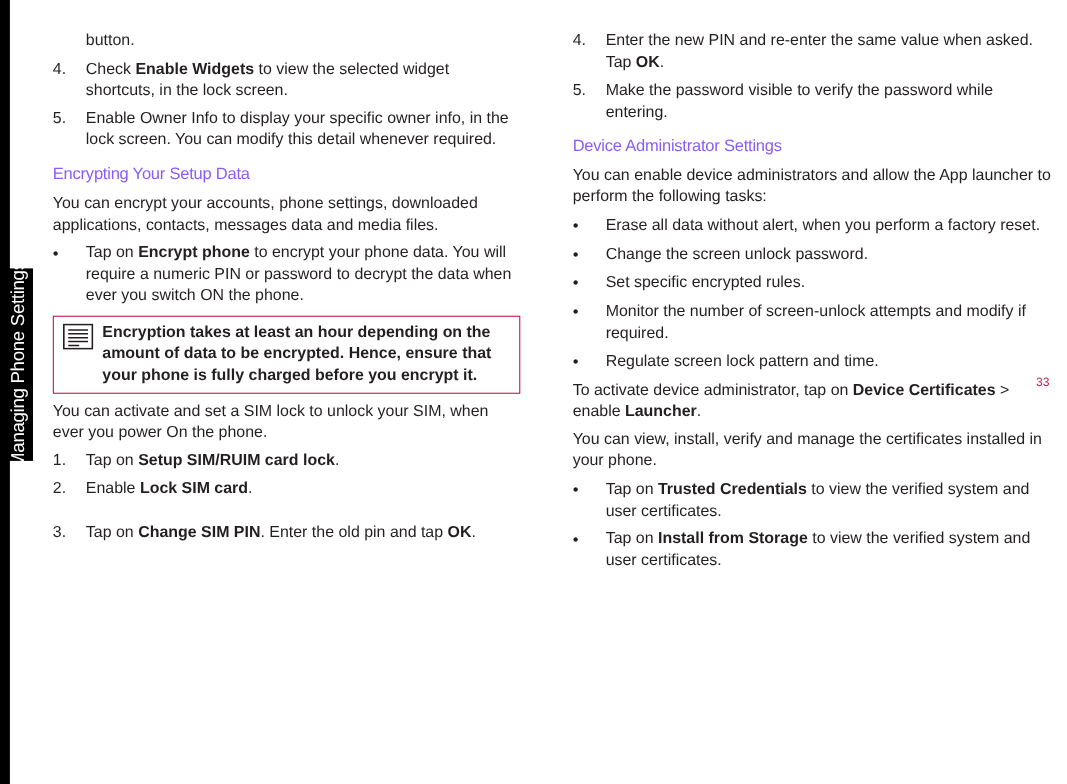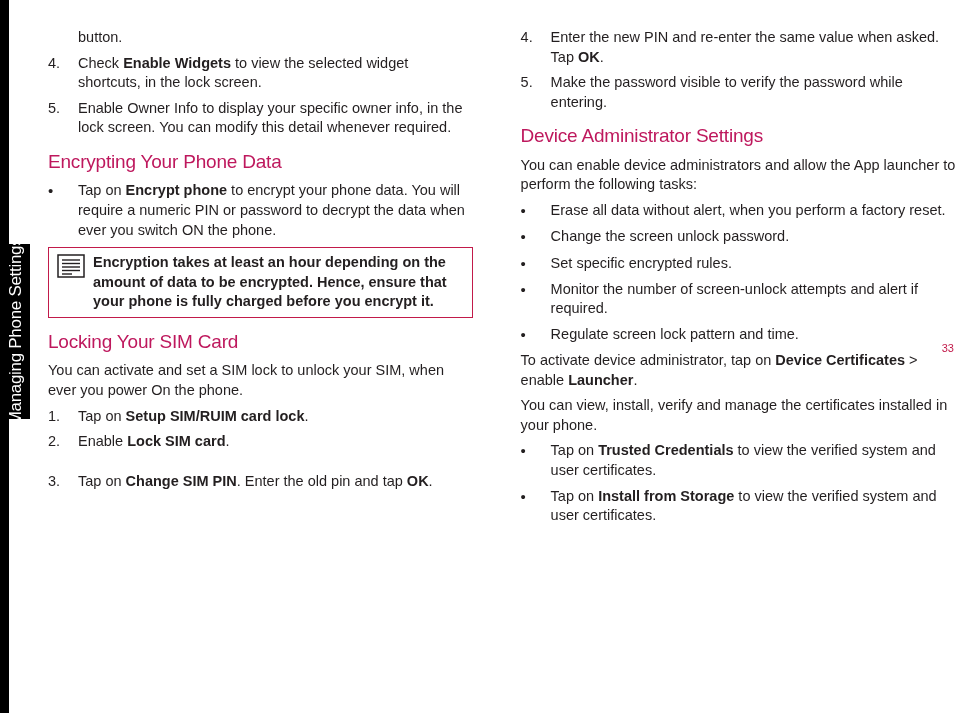--- a/index.html
+++ b/index.html
@@ -70,23 +70,23 @@
       margin-bottom: 6px;
     }
     .bul-item .bul {
       width: 30px;
       flex-shrink: 0;
       font-size: 15px;
     }
     .bul-item .txt { flex: 1; }
     h3 {
       font-family: "Arial Narrow", Arial, sans-serif;
-      color: #be185d;
+      color: #8b5cf6;
       font-weight: 400;
-      font-size: 19px;
+      font-size: 15px;
       letter-spacing: -0.2px;
       margin-top: 11px;
       margin-bottom: 7px;
     }
     .note-box {
       border: 1.5px solid #c21a4a;
       display: flex;
       align-items: stretch;
       margin: 7px 0 7px 0;
     }
@@ -129,42 +129,42 @@
     <div class="num-item">
       <div class="num">4.</div>
       <div class="txt"><span>Check </span><b>Enable Widgets</b><span> to view the selected widget shortcuts, in the lock screen.</span></div>
     </div>
 
     <div class="num-item">
       <div class="num">5.</div>
       <div class="txt">Enable Owner Info to display your specific owner info, in the lock screen. You can modify this detail whenever required.</div>
     </div>
 
-    <h3>Encrypting Your Phone Data</h3>
+    <h3>Encrypting Your Setup Data</h3>
+    <p>You can encrypt your accounts, phone settings, downloaded applications, contacts, messages data and media files.</p>
 
     <div class="bul-item">
       <div class="bul">•</div>
       <div class="txt"><span>Tap on </span><b>Encrypt phone</b><span> to encrypt your phone data. You will require a numeric PIN or password to decrypt the data when ever you switch ON the phone.</span></div>
     </div>
 
     <div class="note-box">
       <div class="note-icon">
         <svg width="28" height="24" viewBox="0 0 28 24">
           <rect x="1" y="1" width="26" height="22" fill="none" stroke="#231f20" stroke-width="1.5"></rect>
           <line x1="5" y1="6" x2="23" y2="6" stroke="#231f20" stroke-width="1.4"></line>
           <line x1="5" y1="9.5" x2="23" y2="9.5" stroke="#231f20" stroke-width="1.4"></line>
           <line x1="5" y1="13" x2="23" y2="13" stroke="#231f20" stroke-width="1.4"></line>
           <line x1="5" y1="16.5" x2="23" y2="16.5" stroke="#231f20" stroke-width="1.4"></line>
           <line x1="5" y1="20" x2="15" y2="20" stroke="#231f20" stroke-width="1.4"></line>
         </svg>
       </div>
       <div class="note-text">Encryption takes at least an hour depending on the amount of data to be encrypted. Hence, ensure that your phone is fully charged before you encrypt it.</div>
     </div>
 
-    <h3>Locking Your SIM Card</h3>
     <p>You can activate and set a SIM lock to unlock your SIM, when ever you power On the phone.</p>
 
     <div class="num-item">
       <div class="num">1.</div>
       <div class="txt"><span>Tap on </span><b>Setup SIM/RUIM card lock</b><span>.</span></div>
     </div>
 
     <div class="num-item">
       <div class="num">2.</div>
       <div class="txt">
@@ -200,21 +200,21 @@
     <div class="bul-item">
         <div class="bul">•</div>
         <div class="txt">Change the screen unlock password.</div>
       </div>
     <div class="bul-item">
         <div class="bul">•</div>
         <div class="txt">Set specific encrypted rules.</div>
       </div>
     <div class="bul-item">
         <div class="bul">•</div>
-        <div class="txt">Monitor the number of screen-unlock attempts and alert if required.</div>
+        <div class="txt">Monitor the number of screen-unlock attempts and modify if required.</div>
       </div>
     <div class="bul-item">
         <div class="bul">•</div>
         <div class="txt">Regulate screen lock pattern and time.</div>
       </div>
 
     <p><span>To activate device administrator, tap on </span><b>Device Certificates</b><span> &gt; enable </span><b>Launcher</b><span>.</span></p>
 
     <p>You can view, install, verify and manage the certificates installed in your phone.</p>
 

